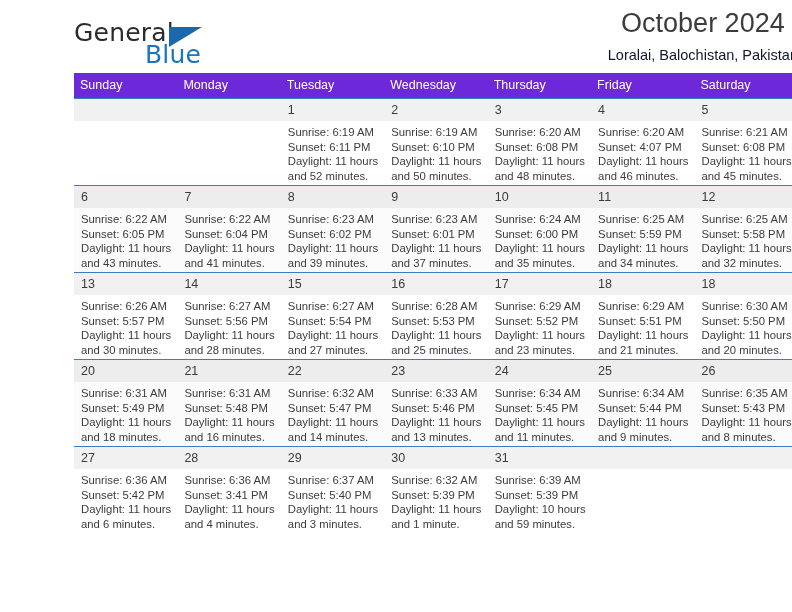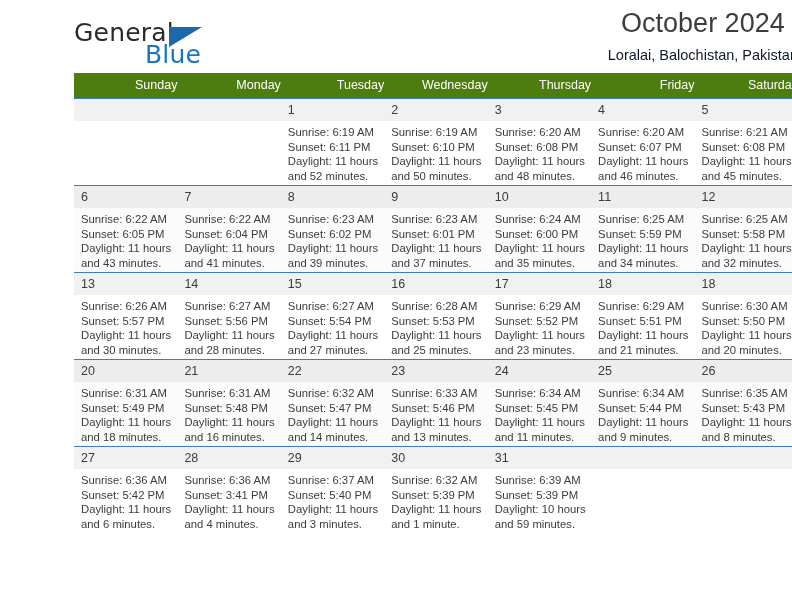--- a/index.html
+++ b/index.html
@@ -83,25 +83,25 @@
     white-space: nowrap;
   }
 
   
   .calendar {
     width: 724px;
     border-collapse: collapse;
     table-layout: fixed;
   }
   .calendar th {
-    background: #4d7c0f;
+    background: #6d28d9;
     color: #ffffff;
     font-weight: normal;
     font-size: 12.5px;
-    text-align: right;
+    text-align: left;
     padding: 5px 0 6px 6px;
     border: none;
   }
   .calendar td {
     width: 103.4px;
     height: 86px;
     vertical-align: top;
     padding: 0;
     border-top: 1px solid #3b7dc0;
     background: #ffffff;
@@ -194,21 +194,21 @@
               <div class="line">Sunrise: 6:20 AM</div>
               <div class="line">Sunset: 6:08 PM</div>
               <div class="line">Daylight: 11 hours</div>
               <div class="line">and 48 minutes.</div>
             </div>
           </td>
           <td>
             <div class="daynum">4</div>
             <div class="lines">
               <div class="line">Sunrise: 6:20 AM</div>
-              <div class="line">Sunset: 6:07 PM</div>
+              <div class="line">Sunset: 4:07 PM</div>
               <div class="line">Daylight: 11 hours</div>
               <div class="line">and 46 minutes.</div>
             </div>
           </td>
           <td>
             <div class="daynum">5</div>
             <div class="lines">
               <div class="line">Sunrise: 6:21 AM</div>
               <div class="line">Sunset: 6:08 PM</div>
               <div class="line">Daylight: 11 hours</div>

